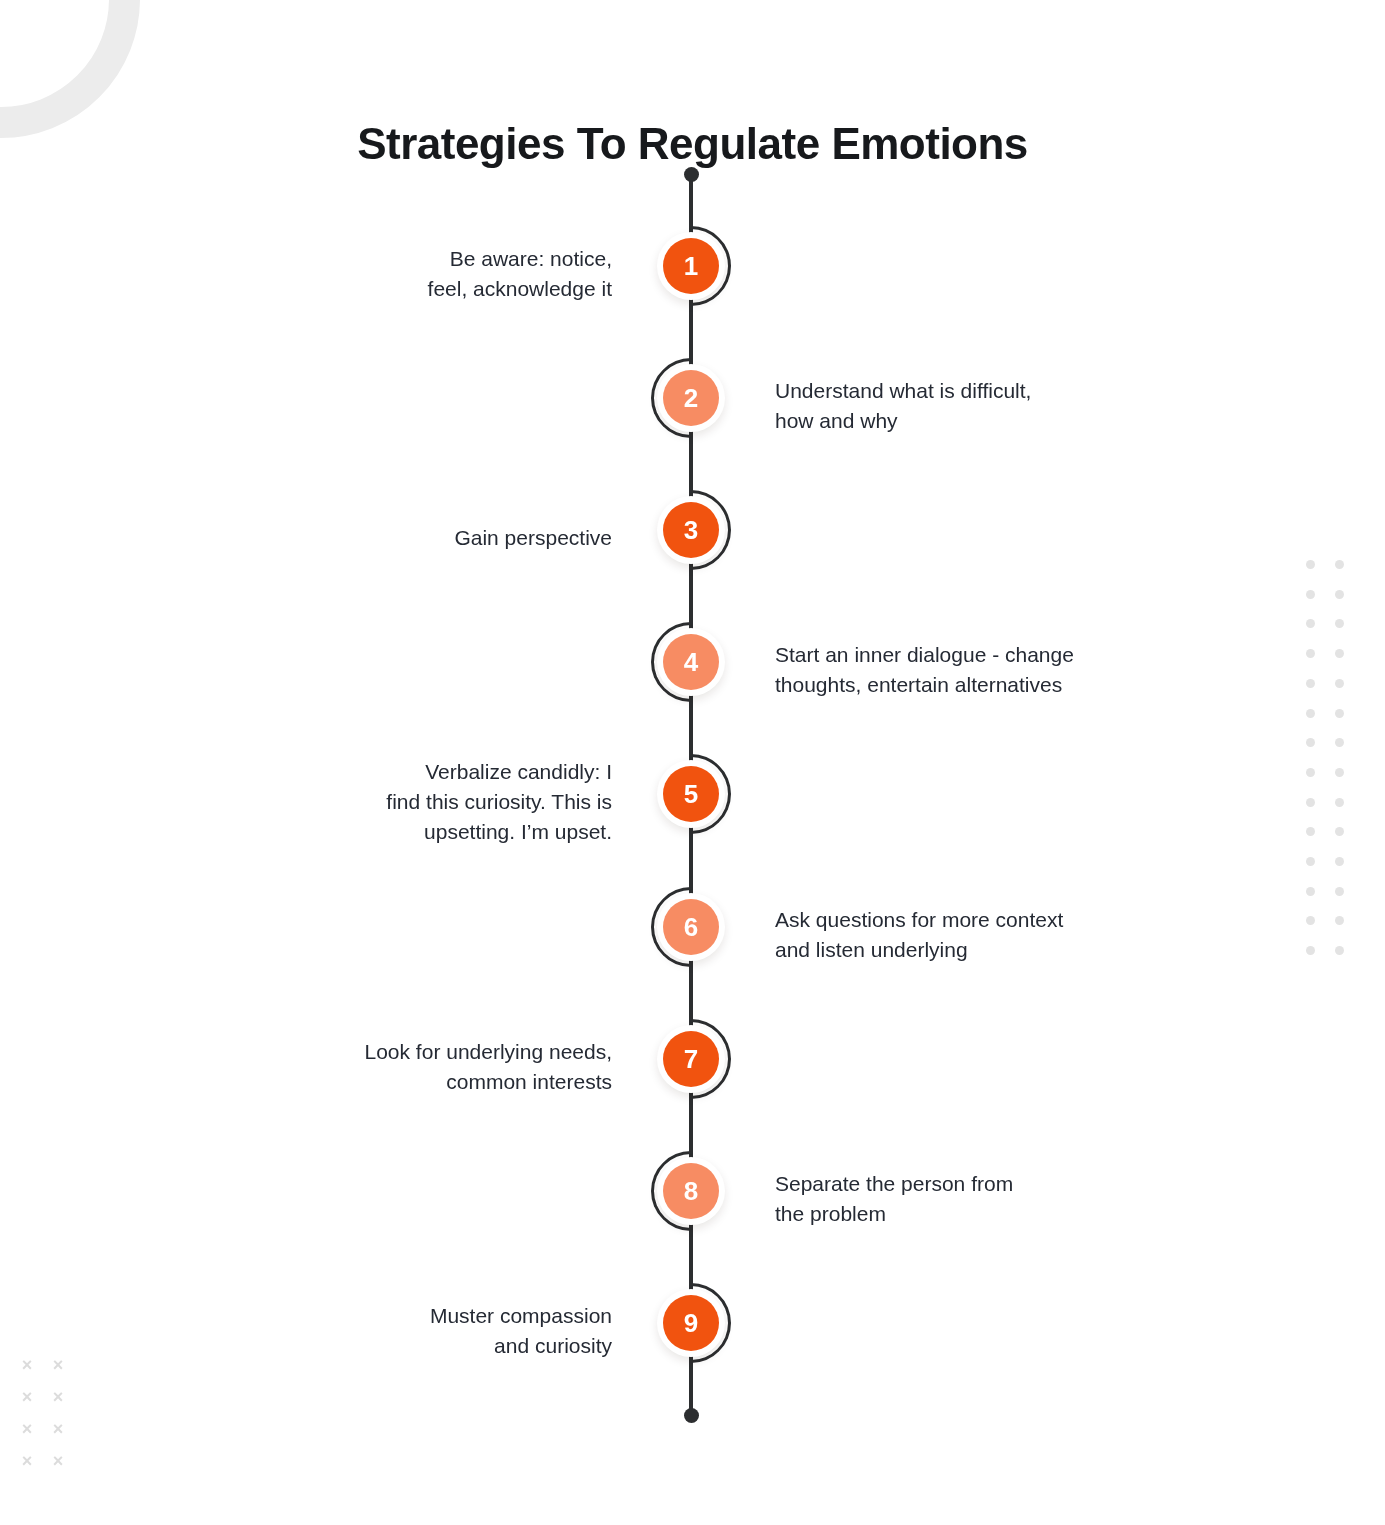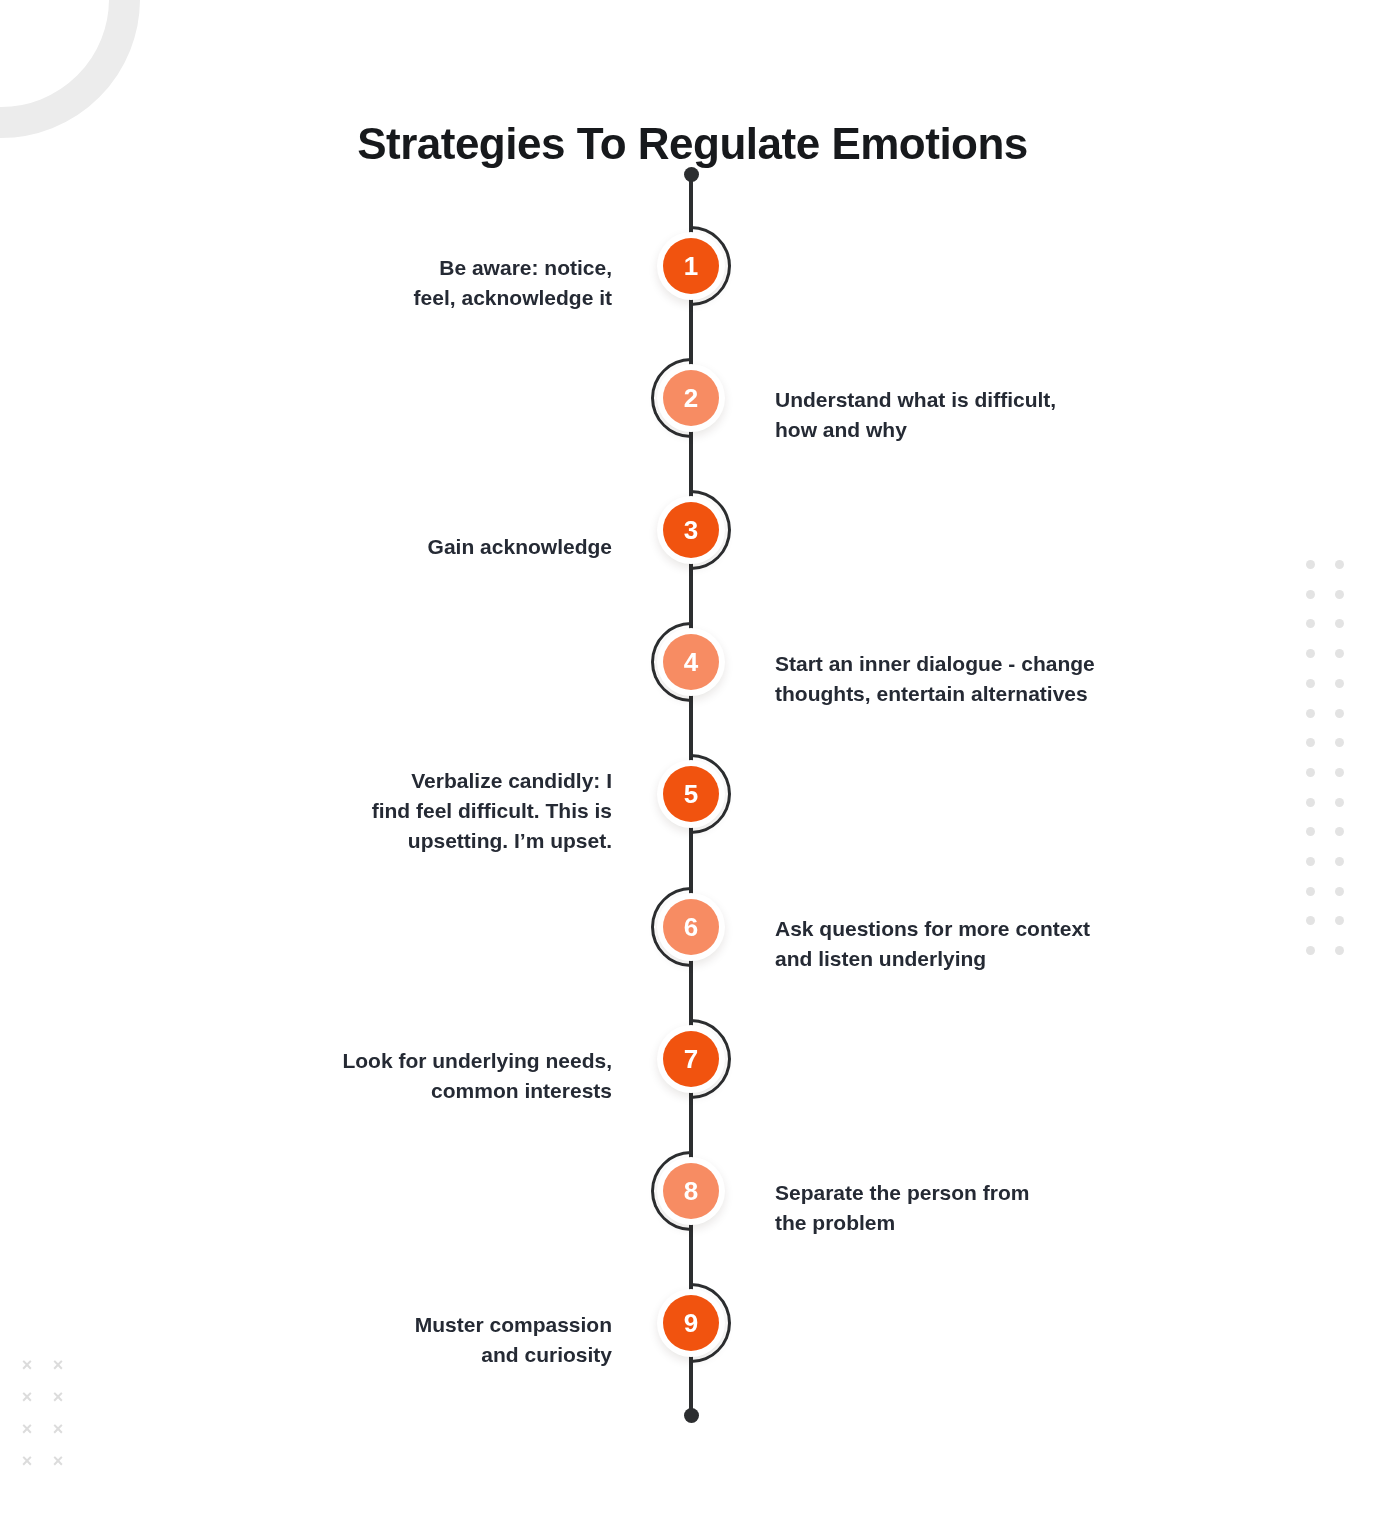--- a/index.html
+++ b/index.html
@@ -60,22 +60,22 @@
   }
   .badge {
     position: absolute; left: 663px; top: -28px;
     width: 56px; height: 56px; border-radius: 50%;
     line-height: 56px; text-align: center;
     font-size: 26px; font-weight: bold; color: #ffffff;
     z-index: 4;
   }
 
   .label {
-    position: absolute; top: 17px; transform: translateY(-50%);
-    font-size: 21px; font-weight: 700; line-height: 30px;
+    position: absolute; top: 8px; transform: translateY(-50%);
+    font-size: 21px; font-weight: 400; line-height: 30px;
     color: #252A34;
     white-space: pre-line;
     z-index: 2;
   }
   .label.left  { right: 773px; width: 380px; text-align: right; }
   .label.right { left: 775px;  width: 400px; text-align: left; }
 
   
   .ring-deco {
     position: absolute; left: -138px; top: -140px;
@@ -119,35 +119,35 @@
         <div class="arc arc-left"></div>
         <div class="halo"></div>
         <div class="badge" style="background: rgb(247, 140, 99);">2</div>
         <div class="label right">Understand what is difficult,
 how and why</div>
       </div>
       <div class="t-item" style="top: 530.2px;">
         <div class="arc arc-right"></div>
         <div class="halo"></div>
         <div class="badge" style="background: rgb(241, 83, 15);">3</div>
-        <div class="label left">Gain acknowledge</div>
+        <div class="label left">Gain perspective</div>
       </div>
       <div class="t-item" style="top: 662.3px;">
         <div class="arc arc-left"></div>
         <div class="halo"></div>
         <div class="badge" style="background: rgb(247, 140, 99);">4</div>
         <div class="label right">Start an inner dialogue - change
 thoughts, entertain alternatives</div>
       </div>
       <div class="t-item" style="top: 794.4px;">
         <div class="arc arc-right"></div>
         <div class="halo"></div>
         <div class="badge" style="background: rgb(241, 83, 15);">5</div>
         <div class="label left">Verbalize candidly: I
-find feel difficult. This is
+find this curiosity. This is
 upsetting. I’m upset.</div>
       </div>
       <div class="t-item" style="top: 926.5px;">
         <div class="arc arc-left"></div>
         <div class="halo"></div>
         <div class="badge" style="background: rgb(247, 140, 99);">6</div>
         <div class="label right">Ask questions for more context
 and listen underlying</div>
       </div>
       <div class="t-item" style="top: 1058.6px;">

